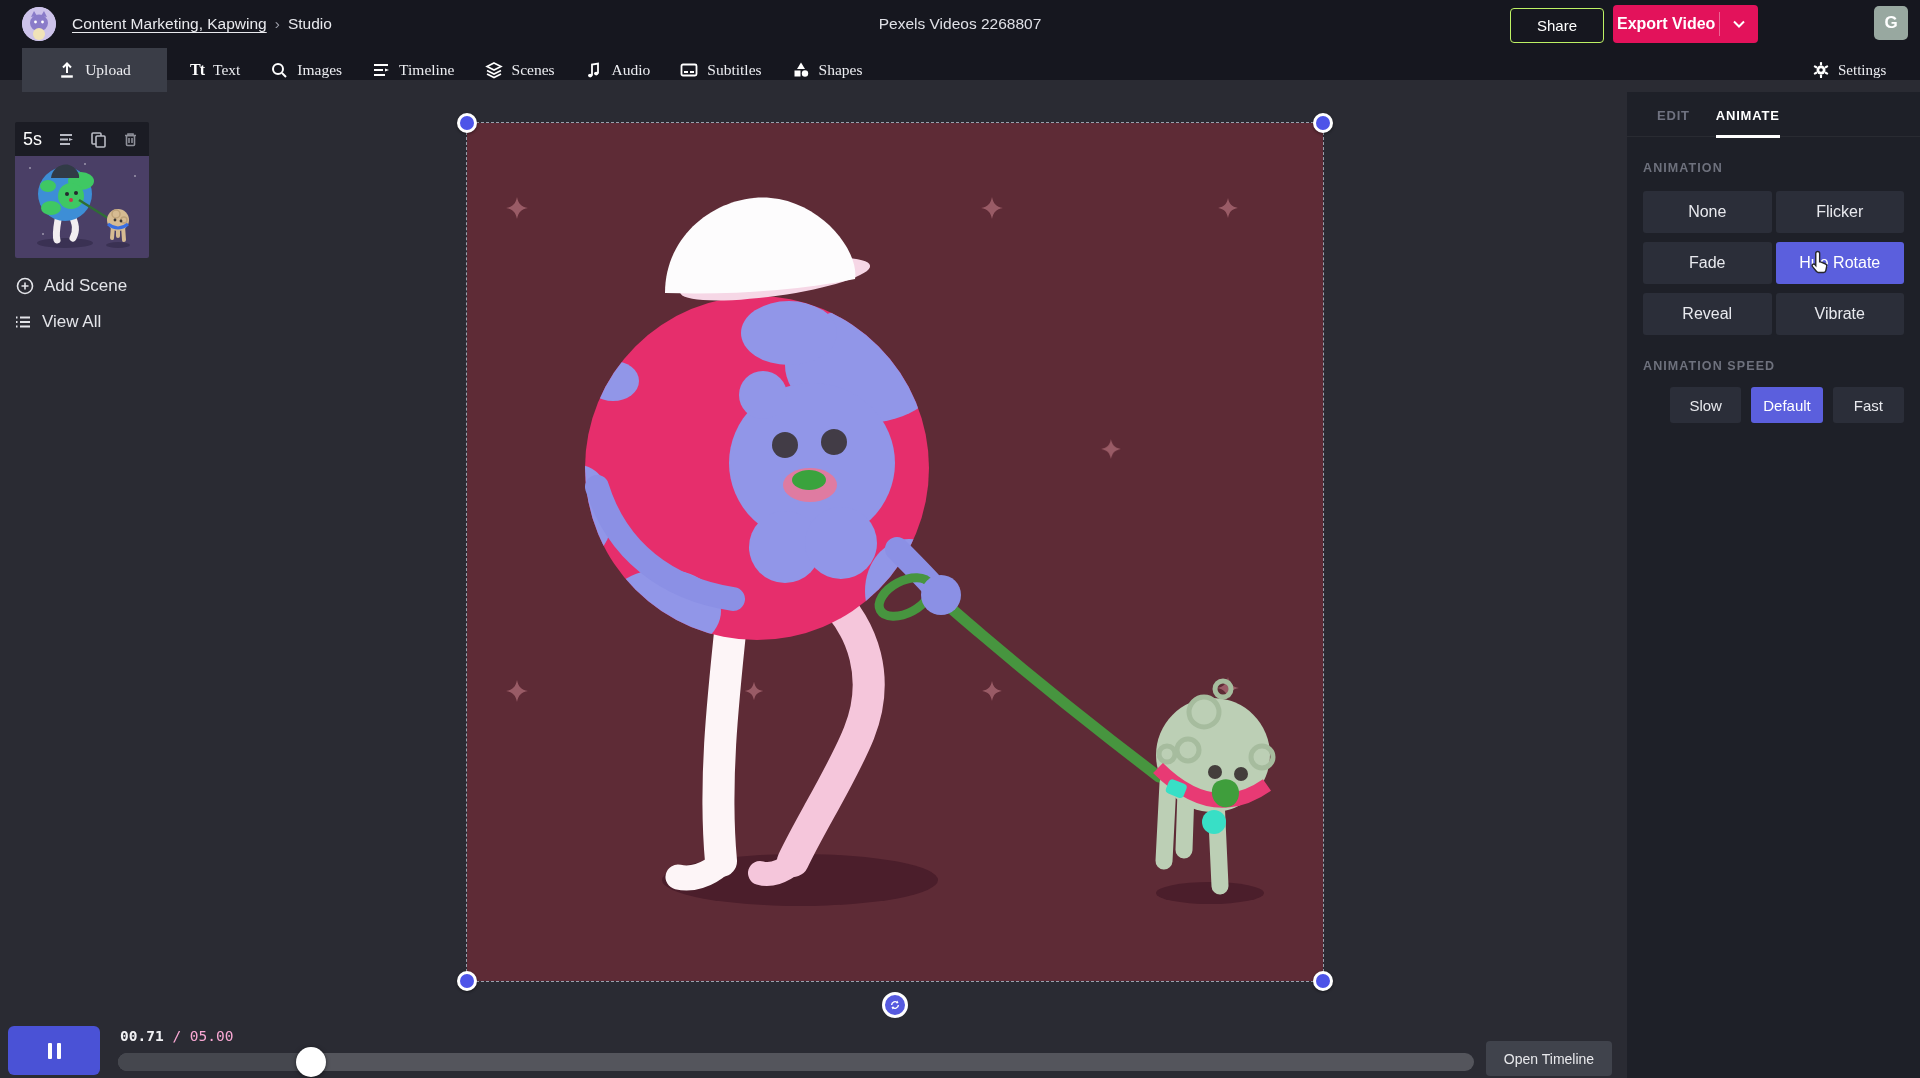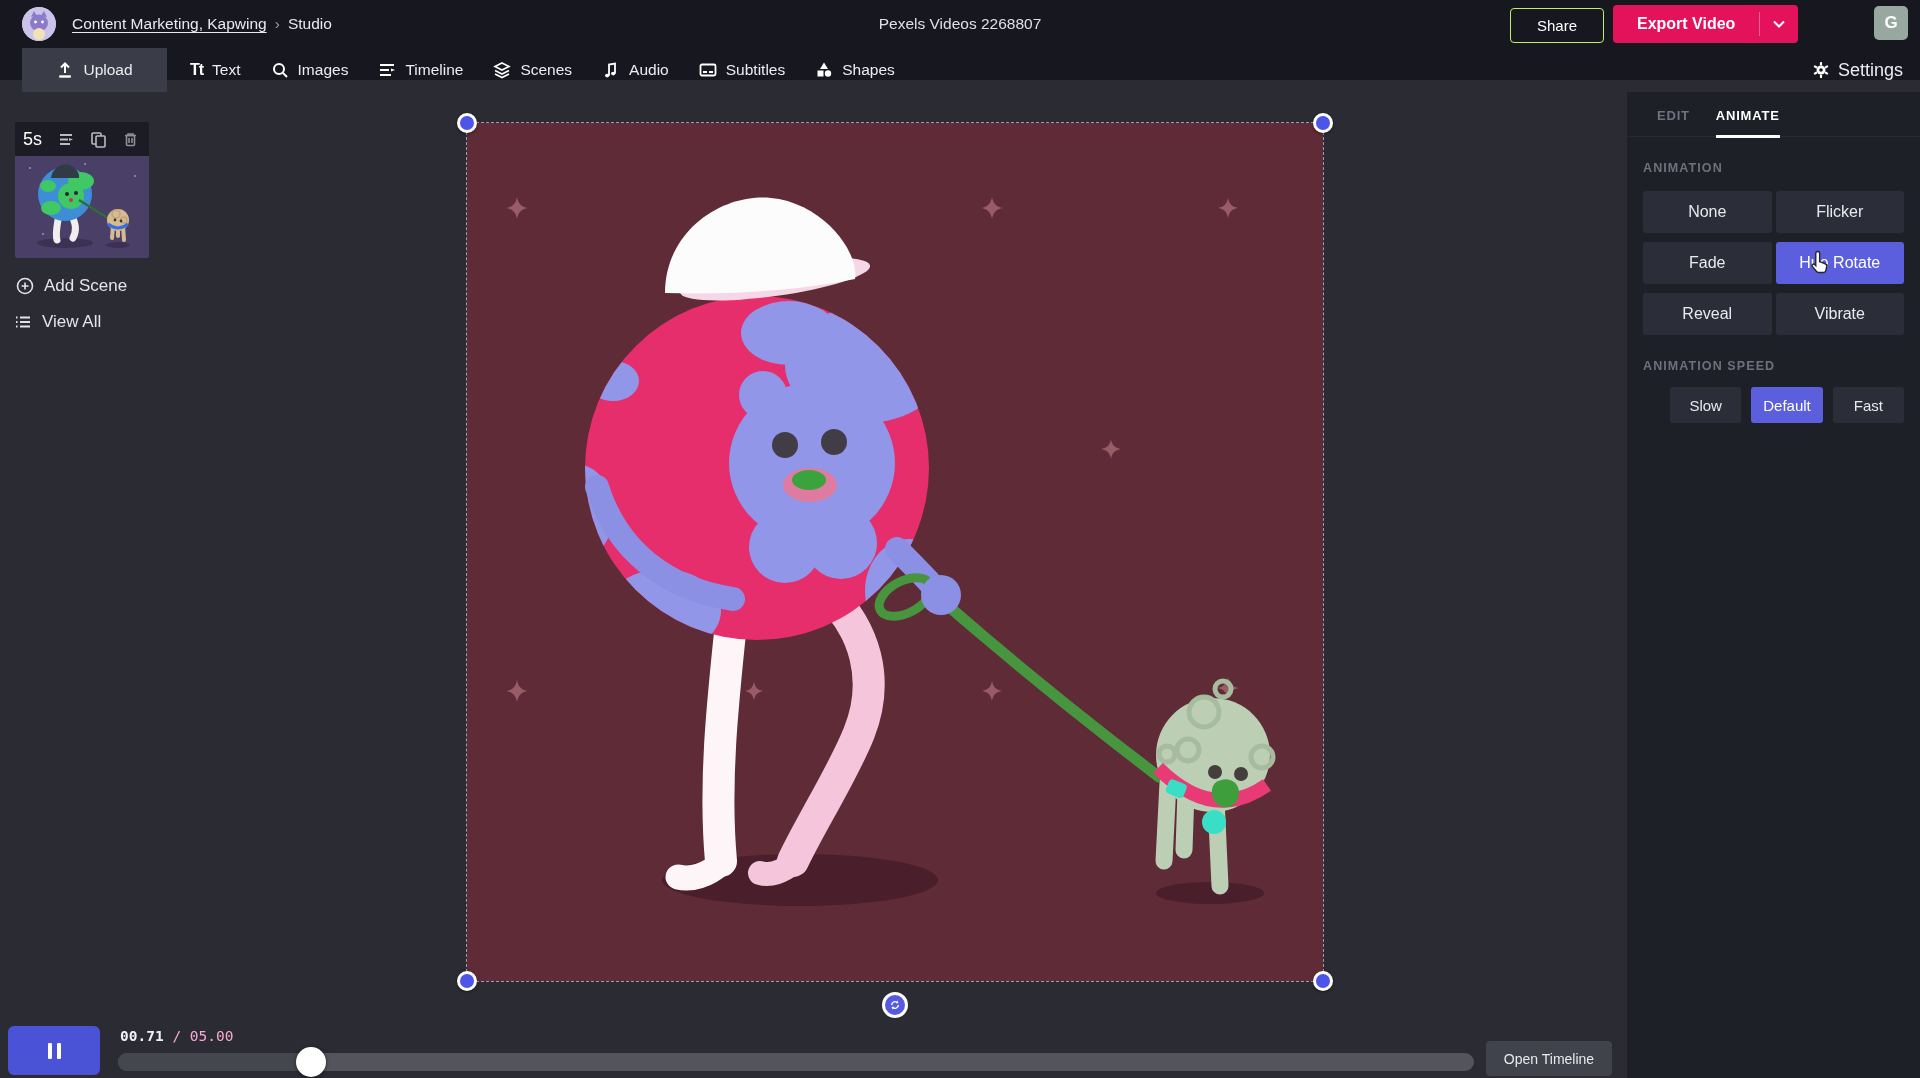--- a/index.html
+++ b/index.html
@@ -12,32 +12,32 @@
   
   .topbar{position:absolute;left:0;top:0;width:1920px;height:80px;background:#16171f;z-index:20;}
   .avatar{position:absolute;left:22px;top:7px;width:34px;height:34px;border-radius:50%;overflow:hidden;background:#cdc3ea;}
   .breadcrumb{position:absolute;left:72px;top:15px;font-size:15.5px;color:#e9eaee;display:flex;gap:8px;align-items:center;}
   .breadcrumb .link{text-decoration:underline;text-underline-offset:3px;cursor:pointer;}
   .breadcrumb .sep{color:#9a9ca6;}
   .doc-title{position:absolute;left:50%;top:15px;transform:translateX(-50%);font-size:15.5px;color:#dfe0e6;}
   .share-btn{position:absolute;left:1510px;top:8px;width:92px;height:33px;border:1px solid #bef264;border-radius:4px;
     color:#fff;font-size:15px;display:flex;align-items:center;justify-content:center;cursor:pointer;background:transparent;}
   .export-btn{position:absolute;left:1613px;top:5px;height:38px;background:#e3125b;border-radius:4px;display:flex;align-items:stretch;cursor:pointer;}
-  .export-btn .main{padding:0 24px;display:flex;align-items:center;color:#fff;font-weight:bold;font-size:16px;}
+  .export-btn .main{padding:0 4px;display:flex;align-items:center;color:#fff;font-weight:bold;font-size:16px;}
   .export-btn .divider{width:1px;background:rgba(255,255,255,.35);margin:7px 0;}
   .export-btn .caret{width:38px;display:flex;align-items:center;justify-content:center;}
   .g-avatar{position:absolute;left:1874px;top:6px;width:34px;height:34px;border-radius:5px;background:#98a8a0;
     color:#fff;font-weight:bold;font-size:17px;display:flex;align-items:center;justify-content:center;}
   
-  .toolrow{position:absolute;left:0;top:48px;width:1920px;height:44px;}
+  .toolrow{position:absolute;left:0;top:48px;width:1920px;height:44px;font-family:Liberation Serif, serif;}
   .tool-item{display:inline-flex;align-items:center;gap:9px;color:#ecedf1;font-size:15.5px;cursor:pointer;height:44px;}
   .tool-item.active{background:#3a3d47;}
   #upload-item{position:absolute;left:22px;width:145px;justify-content:center;}
   .tool-strip{position:absolute;left:190px;top:0;height:44px;display:flex;gap:30px;align-items:center;}
-  .settings-item{position:absolute;left:1812px;top:0;height:44px;display:flex;gap:8px;align-items:center;color:#ecedf1;font-size:18px;cursor:pointer;}
+  .settings-item{position:absolute;left:1812px;top:0;height:44px;display:flex;gap:8px;align-items:center;color:#ecedf1;font-size:15px;cursor:pointer;}
   .ticon{width:18px;height:18px;display:inline-block;}
   .tt-glyph{font-weight:bold;font-size:16px;color:#fff;letter-spacing:-1px;}
 
   
   .scene-card{position:absolute;left:15px;top:122px;width:134px;height:136px;border-radius:2px;overflow:hidden;cursor:pointer;}
   .scene-card .strip{height:34px;background:#1b1c24;display:flex;align-items:center;padding:0 8px;gap:0;}
   .scene-card .dur{color:#fff;font-size:18px;margin-right:16px;}
   .scene-card .sicon{width:17px;height:17px;margin-right:15px;cursor:pointer;}
   .scene-thumb{width:134px;height:102px;display:block;}
   .side-link{position:absolute;display:flex;align-items:center;gap:10px;color:#e3e4e9;font-size:17px;cursor:pointer;}

